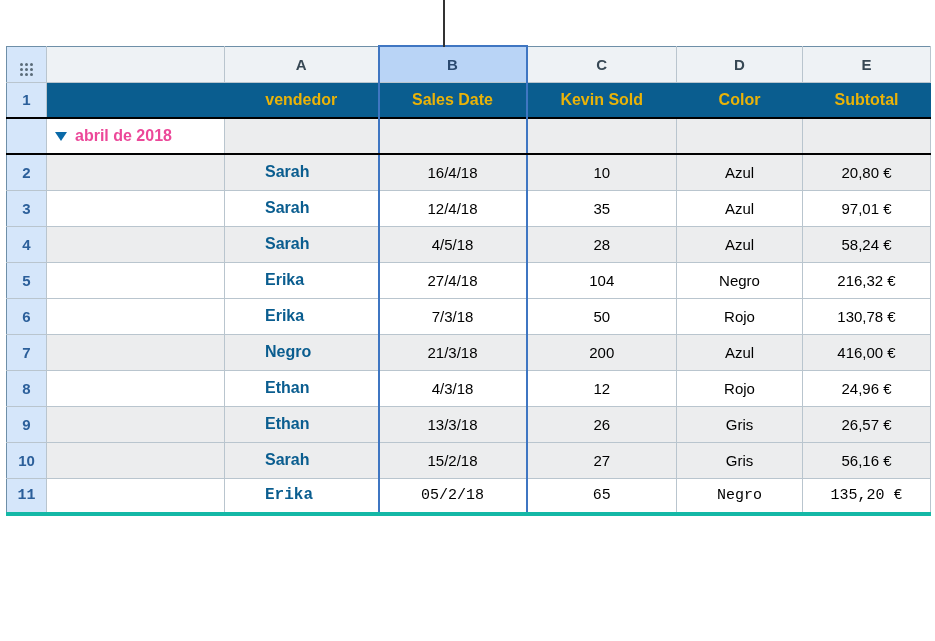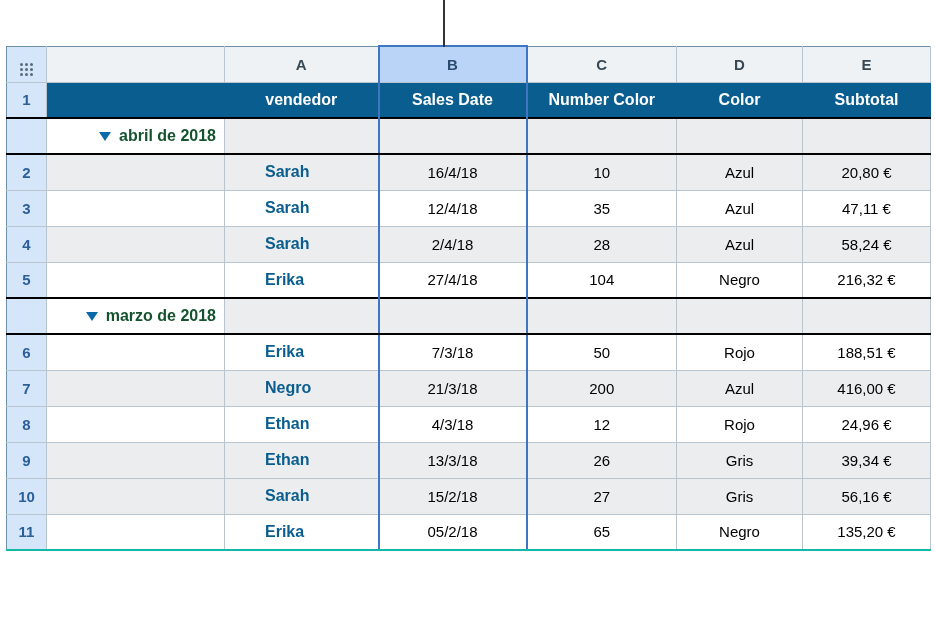--- a/index.html
+++ b/index.html
@@ -83,35 +83,35 @@
   .row-head {
     background: #d5e6fa;
     color: #2b5f9a;
     font-weight: 600;
     border-left: 1px solid #6e8fa8;
   }
 
   
   .hdr {
     background: #0a5d8f;
-    color: #ffffff;
+    color: #eab308;
     font-weight: 700;
     border: 1px solid #0a5d8f;
     font-size: 16px;
   }
   .hdr-empty {
     background: #0a5d8f;
     border: 1px solid #0a5d8f;
   }
 
   
   tr.group-row td.group-cell {
-    text-align: right;
+    text-align: left;
     background: #fff;
-    color: #14532d;
+    color: #ec4899;
     font-weight: 700;
     border-top: 2.5px solid #000;
     border-bottom: 2.5px solid #000;
     padding-left: 8px;
     font-size: 16px;
   }
   tr.group-row td.group-blank {
     background: #ecedee;
     border-top: 2.5px solid #000;
     border-bottom: 2.5px solid #000;
@@ -134,21 +134,21 @@
   .vendor {
     color: #0a5d8f;
     font-weight: 700;
     text-align: left;
     font-size: 16px;
     padding-left: 40px;
   }
   tr.striped td.data { background: #ecedee; }
   tr.plain   td.data { background: #fff; }
 
-  tr.last-row td { border-bottom: 2px solid #14b8a6; }
+  tr.last-row td { border-bottom: 4px solid #14b8a6; font-family: Liberation Mono, monospace; }
 </style>
 </head>
 <body>
 
 <div class="pointer-line"></div>
 
 <table>
   <colgroup>
     <col class="c-corner">
       <col class="c-cat">
@@ -180,21 +180,21 @@
     <th class="col-head">C</th>
     <th class="col-head">D</th>
     <th class="col-head">E</th>
   </tr>
 
   <tr>
     <td class="row-head">1</td>
     <td class="hdr-empty"></td>
     <td class="hdr">vendedor</td>
     <td class="hdr sel-col">Sales Date</td>
-    <td class="hdr">Number Color</td>
+    <td class="hdr">Kevin Sold</td>
     <td class="hdr">Color</td>
     <td class="hdr">Subtotal</td>
   </tr>
 
   </tbody>
     <tbody id="body">
       <tr class="group-row">
         <td class="row-head"></td>
         <td class="group-cell"><span class="disclosure"></span><span>abril de 2018</span></td>
         <td class="group-blank"></td>
@@ -212,57 +212,48 @@
         <td class="data">Azul</td>
         <td class="data cell-right">20,80 €</td>
       </tr>
       <tr class="plain">
         <td class="row-head">3</td>
         <td class="data"></td>
         <td class="data vendor">Sarah</td>
         <td class="data cell-right sel-col">12/4/18</td>
         <td class="data cell-right">35</td>
         <td class="data">Azul</td>
-        <td class="data cell-right">47,11 €</td>
+        <td class="data cell-right">97,01 €</td>
       </tr>
       <tr class="striped">
         <td class="row-head">4</td>
         <td class="data"></td>
         <td class="data vendor">Sarah</td>
-        <td class="data cell-right sel-col">2/4/18</td>
+        <td class="data cell-right sel-col">4/5/18</td>
         <td class="data cell-right">28</td>
         <td class="data">Azul</td>
         <td class="data cell-right">58,24 €</td>
       </tr>
       <tr class="plain">
         <td class="row-head">5</td>
         <td class="data"></td>
         <td class="data vendor">Erika</td>
         <td class="data cell-right sel-col">27/4/18</td>
         <td class="data cell-right">104</td>
         <td class="data">Negro</td>
         <td class="data cell-right">216,32 €</td>
       </tr>
-      <tr class="group-row">
-        <td class="row-head"></td>
-        <td class="group-cell"><span class="disclosure"></span><span>marzo de 2018</span></td>
-        <td class="group-blank"></td>
-        <td class="group-blank sel-col"></td>
-        <td class="group-blank"></td>
-        <td class="group-blank"></td>
-        <td class="group-blank"></td>
-      </tr>
       <tr class="plain">
         <td class="row-head">6</td>
         <td class="data"></td>
         <td class="data vendor">Erika</td>
         <td class="data cell-right sel-col">7/3/18</td>
         <td class="data cell-right">50</td>
         <td class="data">Rojo</td>
-        <td class="data cell-right">188,51 €</td>
+        <td class="data cell-right">130,78 €</td>
       </tr>
       <tr class="striped">
         <td class="row-head">7</td>
         <td class="data"></td>
         <td class="data vendor">Negro</td>
         <td class="data cell-right sel-col">21/3/18</td>
         <td class="data cell-right">200</td>
         <td class="data">Azul</td>
         <td class="data cell-right">416,00 €</td>
       </tr>
@@ -275,21 +266,21 @@
         <td class="data">Rojo</td>
         <td class="data cell-right">24,96 €</td>
       </tr>
       <tr class="striped">
         <td class="row-head">9</td>
         <td class="data"></td>
         <td class="data vendor">Ethan</td>
         <td class="data cell-right sel-col">13/3/18</td>
         <td class="data cell-right">26</td>
         <td class="data">Gris</td>
-        <td class="data cell-right">39,34 €</td>
+        <td class="data cell-right">26,57 €</td>
       </tr>
       <tr class="striped">
         <td class="row-head">10</td>
         <td class="data"></td>
         <td class="data vendor">Sarah</td>
         <td class="data cell-right sel-col">15/2/18</td>
         <td class="data cell-right">27</td>
         <td class="data">Gris</td>
         <td class="data cell-right">56,16 €</td>
       </tr>

